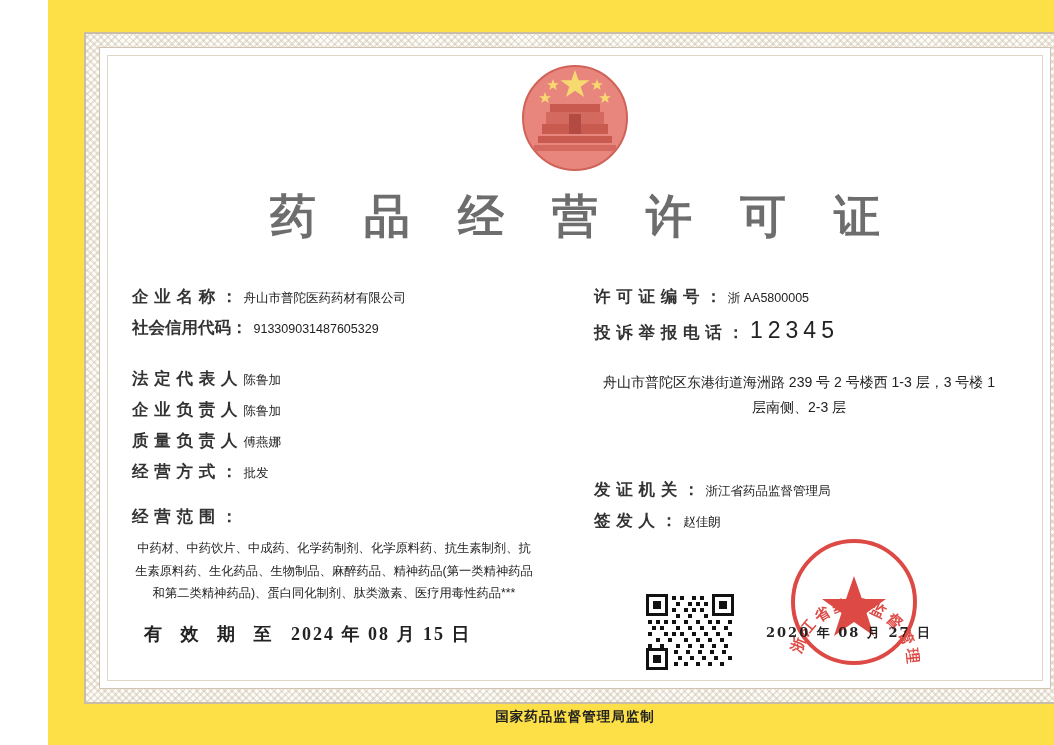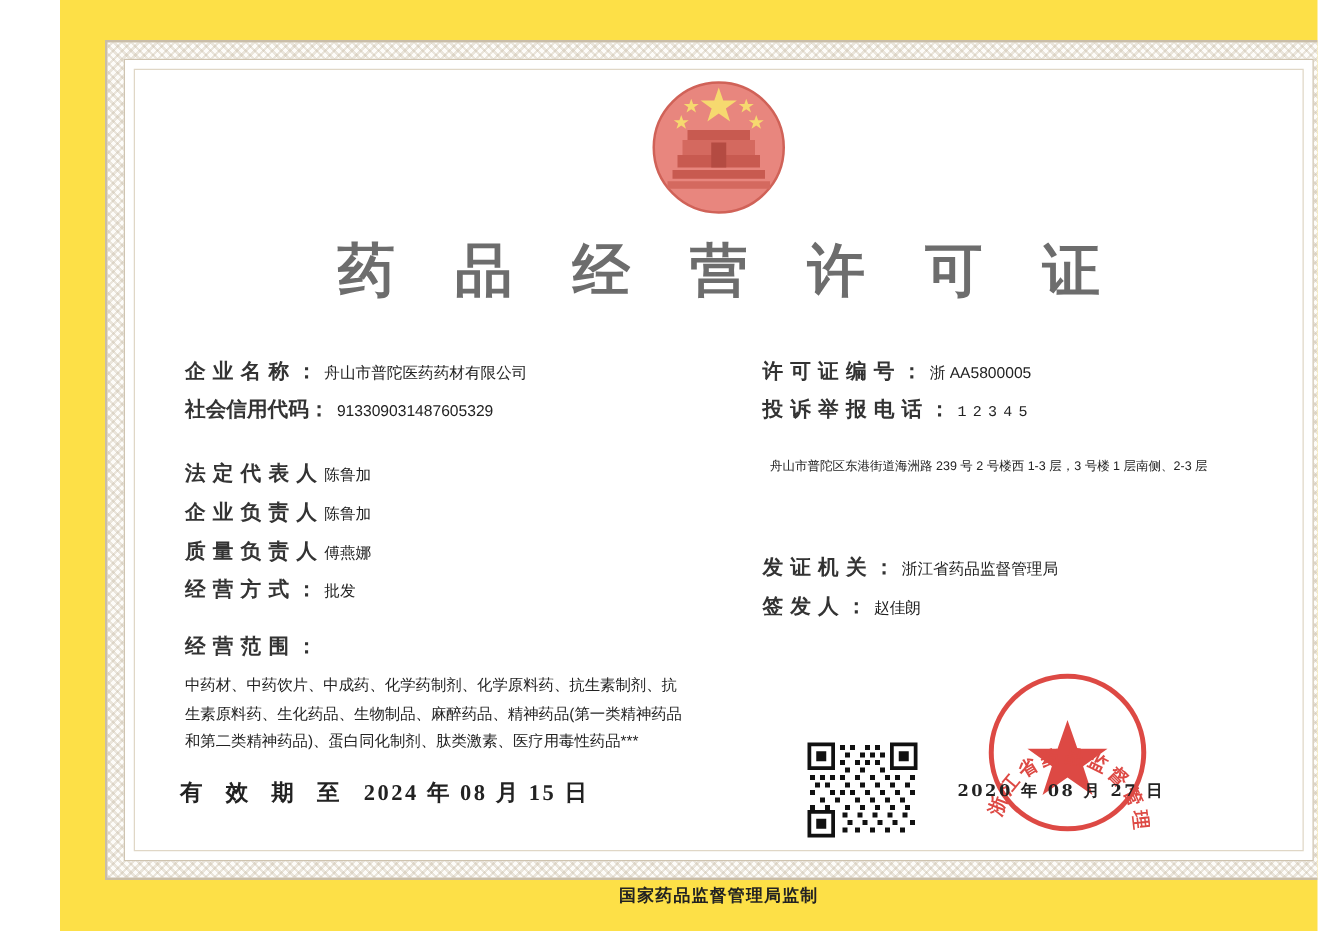--- a/index.html
+++ b/index.html
@@ -78,24 +78,25 @@
     font-size: 46px;
     font-weight: bold;
     letter-spacing: 16px;
     text-indent: 16px;
     color: #6d6d6d;
   }
 
   
   .content {
     position: absolute;
-    left: 100px;
+    left: 84px;
     top: 286px;
     width: 866px;
     height: 380px;
+    text-align: center;
   }
   .col-left {
     position: absolute;
     left: 0;
     top: 0;
     width: 420px;
   }
   .col-right {
     position: absolute;
     left: 462px;
@@ -128,42 +129,42 @@
 
   .scope-text {
     font-size: 12.3px;
     line-height: 1.85;
     color: #222;
     width: 404px;
     margin-top: 6px;
   }
 
   .warehouse-text {
-    font-size: 10px;
+    font-size: 14px;
     line-height: 1.75;
     color: #222;
     width: 398px;
     margin-top: 3px;
     padding-left: 6px;
   }
 
   .agency-val {
     font-size: 12.5px;
     line-height: 1.6;
     color: #222;
     padding-left: 6px;
     width: 250px;
   }
 
   .phone-val {
-    font-size: 12px;
+    font-size: 23px;
     letter-spacing: 5px;
     color: #222;
     padding-left: 6px;
-    font-family: Liberation Mono, monospace;
+    font-family: Liberation Sans, sans-serif;
   }
 
   
   .valid-until {
     position: absolute;
     left: 96px;
     top: 622px;
     font-family: Liberation Serif, serif;
     font-size: 18px;
     font-weight: bold;

